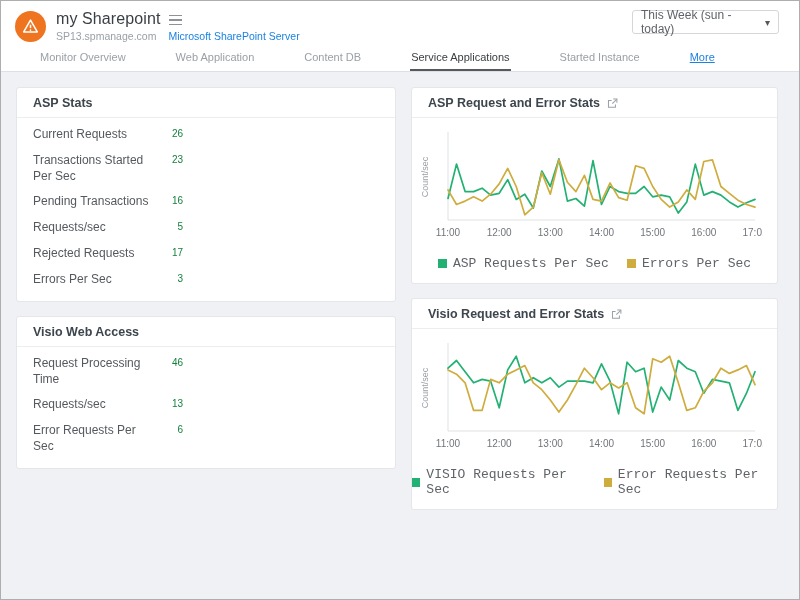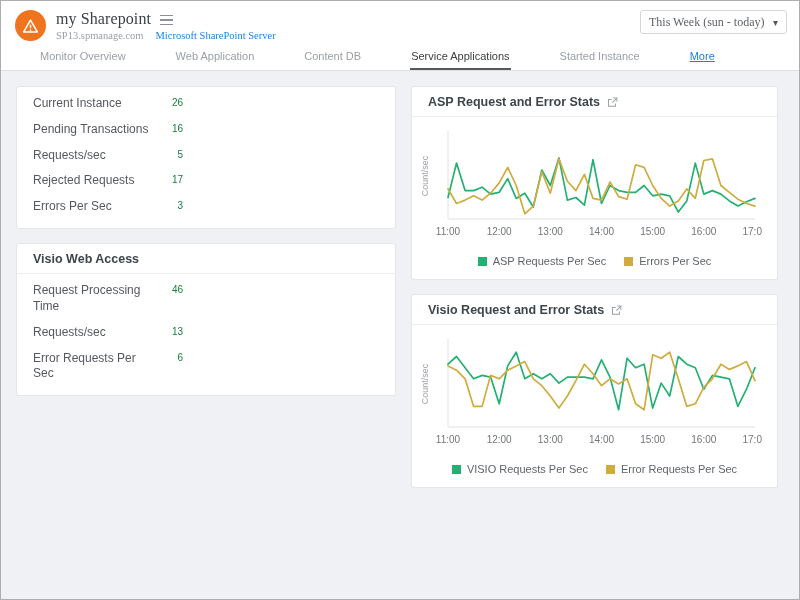--- a/index.html
+++ b/index.html
@@ -1,31 +1,31 @@
 <!DOCTYPE html>
 <html><head>
 <meta charset="utf-8">
 <style>
   * { margin:0; padding:0; box-sizing:border-box; }
   html,body { width:800px; height:600px; }
   body { font-family:"Liberation Sans", sans-serif; background:#ffffff; color:#3c4043; }
   .app { width:800px; height:600px; border:1px solid #aeaeae; display:flex; flex-direction:column; overflow:hidden; background:#fff; }
 
   
-  .hdr { display:flex; align-items:center; padding:9px 14px 4px 14px; background:#fff; position:relative;font-family:Liberation Serif, serif; }
+  .hdr { display:flex; align-items:center; padding:9px 14px 4px 14px; background:#fff; position:relative; }
   .logo { width:31px; height:31px; border-radius:50%; background:#ee7420; display:flex; align-items:center; justify-content:center; flex:0 0 auto; }
   .title-block { margin-left:10px; }
   .title-row { display:flex; align-items:center; gap:9px; }
   .page-title { font-size:16px; font-weight:500; color:#3a3f44; letter-spacing:.1px; }
   .hamburger { display:inline-flex; flex-direction:column; gap:3px; cursor:pointer; padding-top:2px; }
   .hamburger i { display:block; width:13px; height:1.6px; background:#8d9298; }
   .sub-row { display:flex; gap:12px; margin-top:2px; }
   .host { font-size:10.5px; color:#9aa0a6; }
   .server-link { font-size:10.5px; color:#1a82e2; text-decoration:none; cursor:pointer; }
-  .range-select { position:absolute; right:12px; top:9px; width:147px; height:24px; border:1px solid #d4d6d9; border-radius:3px; background:#fff; display:flex; align-items:center; justify-content:space-between; padding:0 8px; font-size:12px; color:#5f6368; cursor:pointer; }
+  .range-select { position:absolute; right:20px; top:9px; width:147px; height:24px; border:1px solid #d4d6d9; border-radius:3px; background:#fff; display:flex; align-items:center; justify-content:space-between; padding:0 8px; font-size:12px; color:#5f6368; cursor:pointer; }
   .caret { font-size:10px; color:#55595e; }
 
   
   .tabbar { display:flex; gap:24px; padding:0 14px; border-bottom:1px solid #dcdfe3; background:#fff; }
   .tab { font-size:11px; color:#9aa0a6; padding:5px 1px 6px 1px; cursor:pointer; border-bottom:2px solid transparent; white-space:nowrap;margin-left:24px; }
   .tab.active { color:#3c4043; font-weight:normal; border-bottom-color:#55595e; }
   .tab.link { color:#1a82e2;text-decoration:underline; }
 
   
   .content { flex:1; background:#eff1f4; padding:15px 15px 0 15px; display:flex; gap:15px; align-items:flex-start; overflow:hidden; }
@@ -39,21 +39,21 @@
   .stat-rows { padding:4px 0 8px 0; }
   .stat-row { display:flex; align-items:flex-start; padding:5px 16px 5px 16px; }
   .stat-label { width:122px; font-size:12px; color:#55595e; line-height:1.32; }
   .stat-value { width:28px; text-align:right; font-size:10px; color:#15803d; line-height:1.32; }
 
   
   .chart-wrap { padding:10px 10px 4px 6px; }
   .legend { display:flex; justify-content:center; gap:18px; padding:6px 0 12px 0; }
   .legend-item { display:inline-flex; align-items:center; gap:6px; }
   .legend-swatch { width:9px; height:9px; display:inline-block; }
-  .legend-label { font-size:11px; color:#5f6368; }
+  .legend-label { font-size:13px; color:#5f6368;font-family:Liberation Mono, monospace; }
   svg text { font-family:"Liberation Sans", sans-serif; }
 </style>
 </head>
 <body>
 
 <div class="app">
 
   <div class="hdr">
     <div class="logo">
       <svg width="17" height="16" viewBox="0 0 20 18">
@@ -88,24 +88,31 @@
     <span class="tab">Content DB</span>
     <span class="tab active">Service Applications</span>
     <span class="tab">Started Instance</span>
     <span class="tab link">More</span>
   </div>
 
   <div class="content">
 
     <div class="col-left">
       <div class="panel">
+        <div class="panel-title">
+          <span>ASP Stats</span>
+        </div>
         <div class="stat-rows">
             <div class="stat-row">
-              <span class="stat-label">Current Instance</span>
+              <span class="stat-label">Current Requests</span>
               <span class="stat-value">26</span>
+            </div>
+            <div class="stat-row">
+              <span class="stat-label">Transactions Started Per Sec</span>
+              <span class="stat-value">23</span>
             </div>
             <div class="stat-row">
               <span class="stat-label">Pending Transactions</span>
               <span class="stat-value">16</span>
             </div>
             <div class="stat-row">
               <span class="stat-label">Requests/sec</span>
               <span class="stat-value">5</span>
             </div>
             <div class="stat-row">

